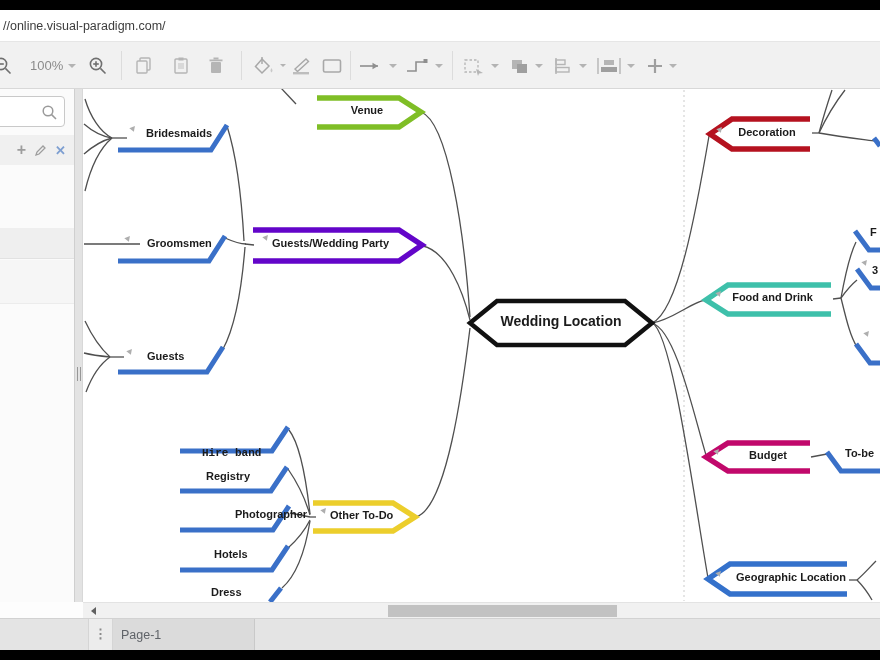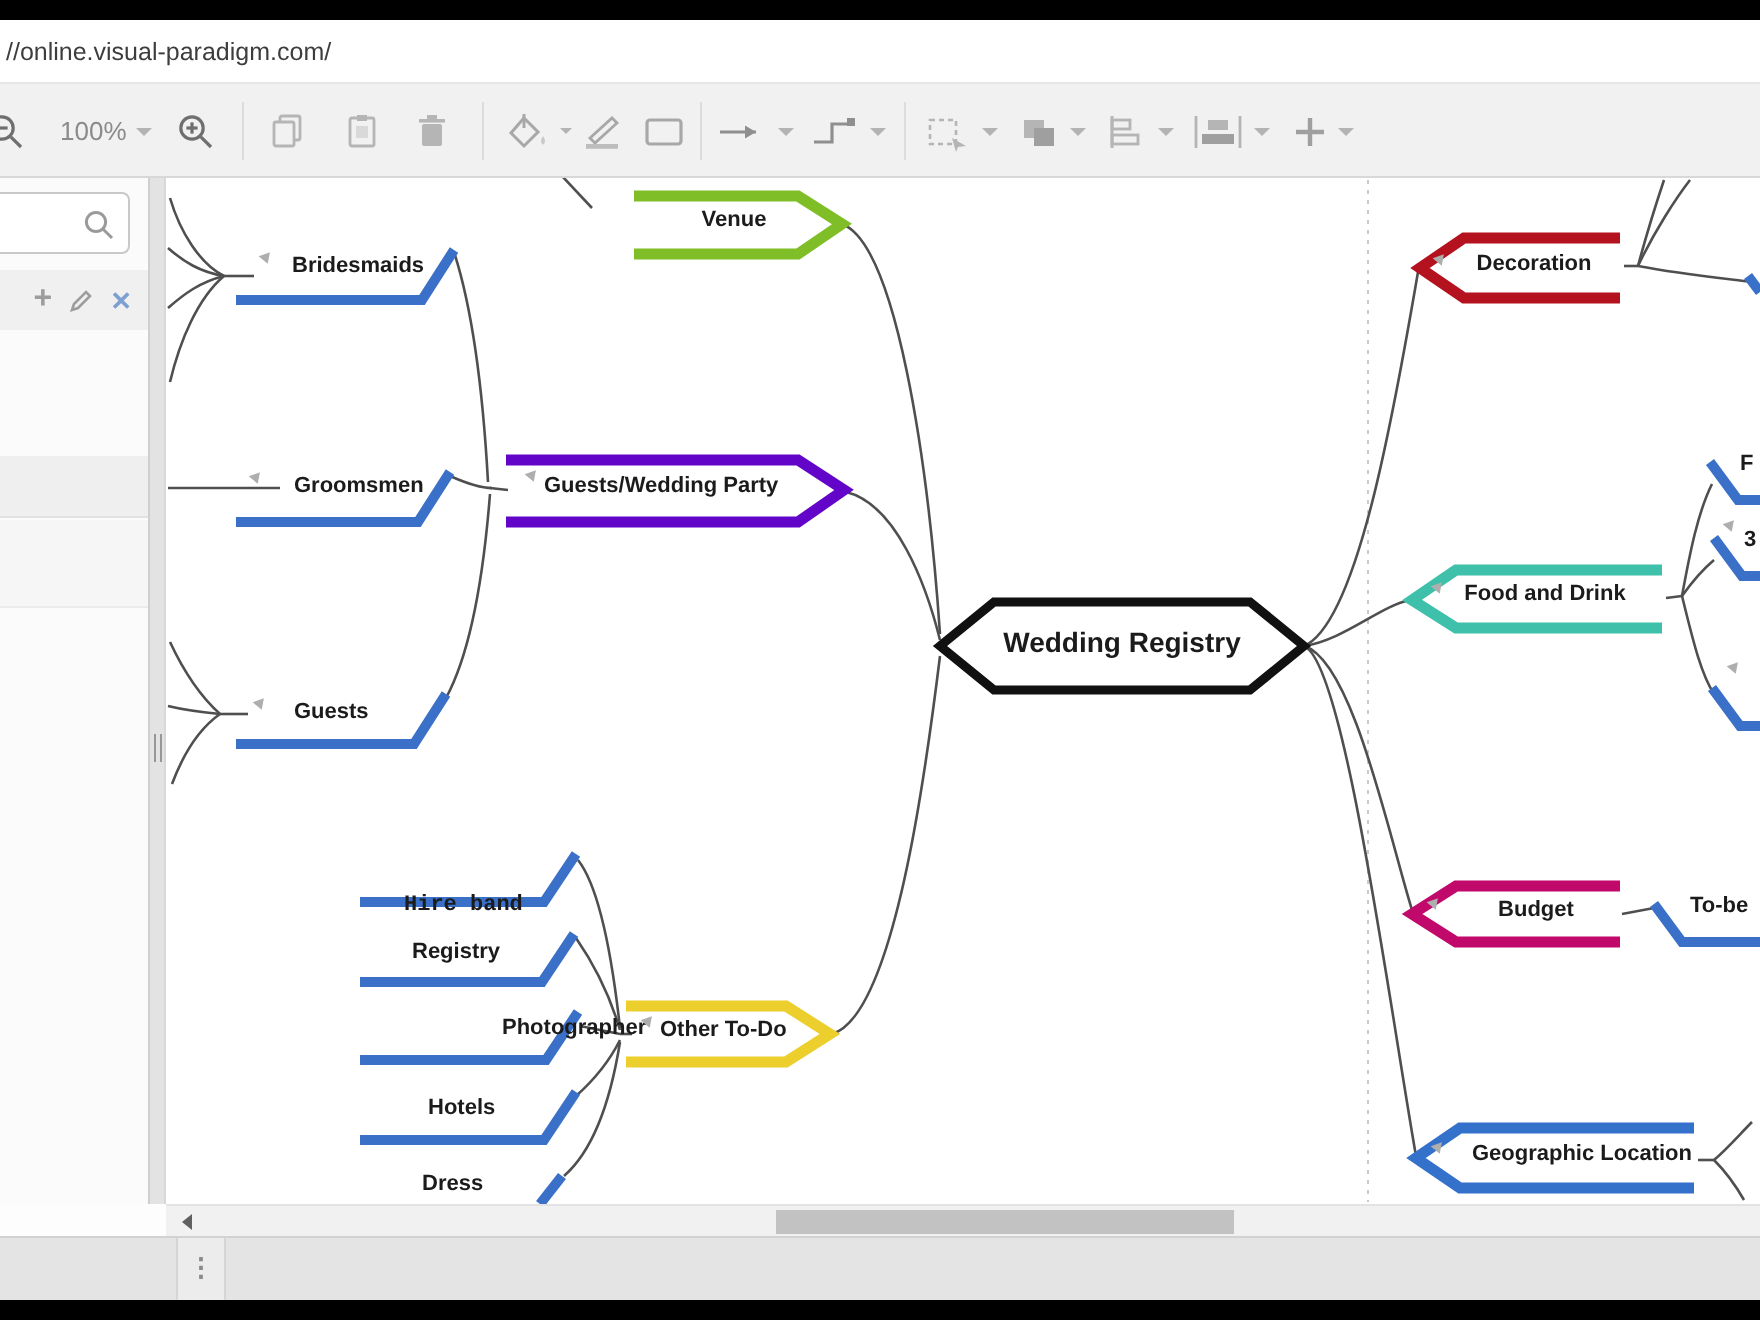--- a/index.html
+++ b/index.html
@@ -319,34 +319,34 @@
       <path d="M 313,503 L 393,503 L 415,517 L 393,531 L 313,531" stroke="#ECCE2C"></path>
       <path d="M 810,119 L 732,119 L 710,134 L 732,149 L 810,149" stroke="#B5121F"></path>
       <path d="M 831,285 L 728,285 L 706,300 L 728,314 L 831,314" stroke="#3EC0AA"></path>
       <path d="M 810,443 L 728,443 L 706,457 L 728,471 L 810,471" stroke="#C1086B"></path>
       <path d="M 847,564 L 730,564 L 708,579 L 730,594 L 847,594" stroke="#3471CB"></path>
     </g>
 
     <path d="M 470,323 L 497,301 L 625,301 L 652,323 L 625,345 L 497,345 Z" fill="#ffffff" stroke-width="4.5" stroke="#111111"></path>
   </svg>
 
-  <div class="nlabel center ctr" style="left:387px; top:224px; width:182px;">Wedding Registry</div>
+  <div class="nlabel center ctr" style="left:387px; top:224px; width:182px;">Wedding Location</div>
   <div class="nlabel ctr" style="left:240px; top:15px; width:88px;">Venue</div>
   <div class="nlabel" style="left:189px; top:148px;">Guests/Wedding Party</div>
   <div class="nlabel" style="left:247px; top:420px;">Other To-Do</div>
   <div class="nlabel ctr" style="left:643px; top:37px; width:82px;">Decoration</div>
   <div class="nlabel ctr" style="left:641px; top:202px; width:97px;">Food and Drink</div>
   <div class="nlabel ctr" style="left:644px; top:360px; width:82px;">Budget</div>
   <div class="nlabel ctr" style="left:643px; top:482px; width:120px;text-align:right;">Geographic Location</div>
   <div class="nlabel" style="left:63px; top:38px;">Bridesmaids</div>
   <div class="nlabel" style="left:64px; top:148px;">Groomsmen</div>
   <div class="nlabel" style="left:64px; top:261px;">Guests</div>
   <div class="nlabel" style="left:119px; top:358px;font-family:Liberation Mono, monospace;">Hire band</div>
   <div class="nlabel" style="left:123px; top:381px;">Registry</div>
-  <div class="nlabel" style="left:124px; top:419px;padding-left:44px;">Photographer</div>
+  <div class="nlabel" style="left:108px; top:419px;padding-left:44px;">Photographer</div>
   <div class="nlabel" style="left:131px; top:459px;">Hotels</div>
   <div class="nlabel" style="left:128px; top:497px;">Dress</div>
   <div class="nlabel" style="left:787px; top:137px;">F</div>
   <div class="nlabel" style="left:789px; top:175px;">3</div>
   <div class="nlabel" style="left:762px; top:358px;">To-be</div>
 
   <span class="coltri" style="left:47px; top:38px;"></span>
   <span class="coltri" style="left:42px; top:148px;"></span>
   <span class="coltri" style="left:44px; top:261px;"></span>
   <span class="coltri" style="left:180px; top:147px;"></span>
@@ -360,15 +360,18 @@
 </div>
 
 <div class="abs hscroll">
   <span class="harrow"></span>
   <div class="hthumb"></div>
 </div>
 <div class="abs corner"></div>
 
 <div class="abs tabbar">
   <div class="grip">⋮</div>
+  <div class="tab">
+    <span>Page-1</span>
+  </div>
 </div>
 
 <div class="abs bar-bottom"></div>
 
 </body></html>

